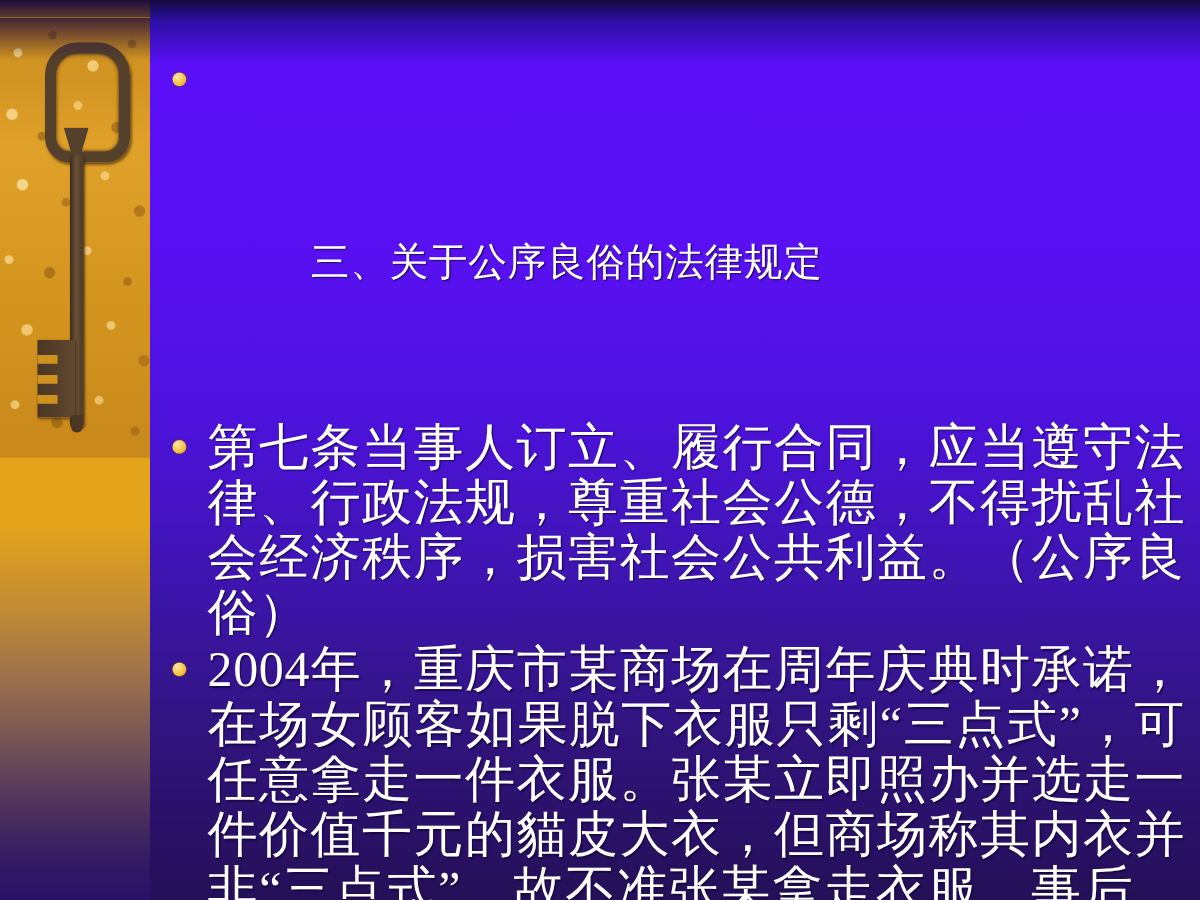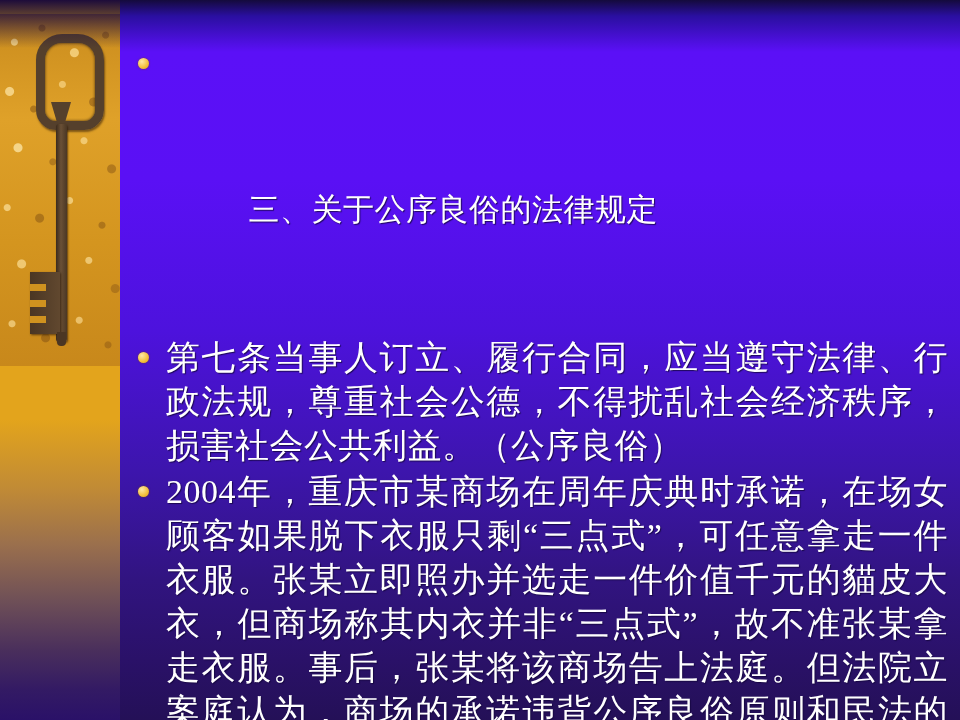--- a/index.html
+++ b/index.html
@@ -182,21 +182,21 @@
     background: radial-gradient(circle at 35% 32%, #ffe9a6, #f3bf3a 60%, #d79a17);
     box-shadow: 0 0 2px rgba(120,70,0,.8);
   }
   li.title-line {
     font-size: 31px;
     line-height: 48px;
     margin-bottom: 6px;
     white-space: pre;
   }
   li.para {
-    font-size: 34px;
+    font-size: 40px;
     line-height: 44px;
   }
   .txt { display: block; }
 </style>
 </head>
 <body>
 
 <div id="slide">
 
   <div id="sidebar">

